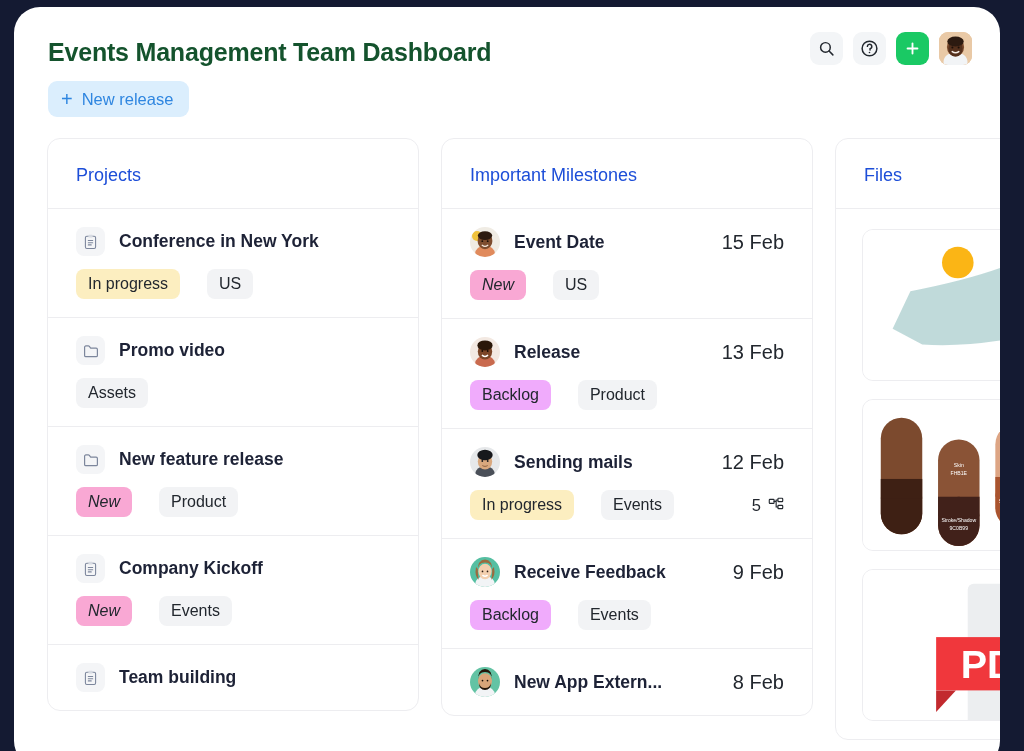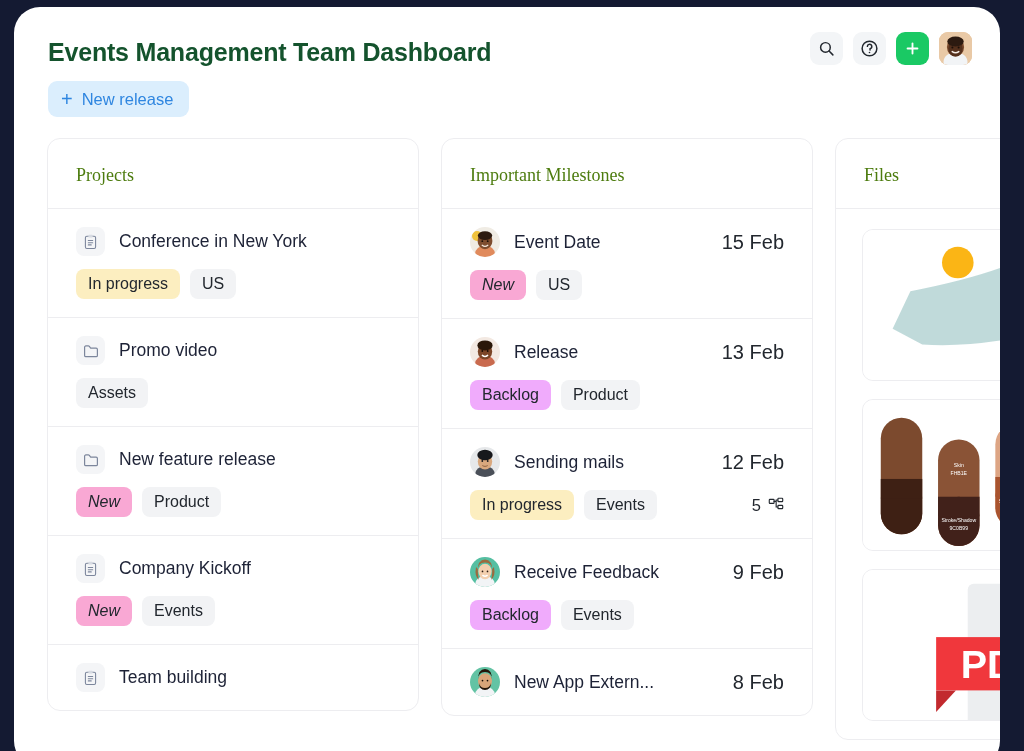--- a/index.html
+++ b/index.html
@@ -87,36 +87,36 @@
     flex: 0 0 372px;
     background: #ffffff;
     border: 1px solid #ededf0;
     border-radius: 13px;
     overflow: hidden;
   }
   .column-header {
     padding: 26px 28px 22px 28px;
     border-bottom: 1px solid #ededf0;
     font-size: 18px;
-    color: #4d7c0f;
-    font-family: Liberation Serif, serif;
+    color: #1d4ed8;
+    font-family: Liberation Sans, sans-serif;
   }
   .row {
     padding: 18px 28px 18px 28px;
     border-bottom: 1px solid #ededf0;
   }
   .row:last-child { border-bottom: none; }
   .row-top {
     display: flex;
     align-items: center;
     gap: 14px;
   }
   .row-title {
     font-size: 17.5px;
-    font-weight: normal;
+    font-weight: bold;
     color: #1d2236;
     flex: 1;
     white-space: nowrap;
     overflow: hidden;
   }
   .row-date {
     font-size: 20px;
     color: #22272e;
     white-space: nowrap;
   }
@@ -132,21 +132,21 @@
   .avatar {
     width: 30px; height: 30px;
     flex: 0 0 30px;
     border-radius: 50%;
     overflow: hidden;
     position: relative;
   }
   .tags {
     display: flex;
     align-items: center;
-    gap: 10px;
+    gap: 27px;
     margin-top: 13px;
   }
   .tag {
     padding: 6px 12px;
     border-radius: 8px;
     font-size: 16px;
     color: #22272e;
     white-space: nowrap;
   }
   .tag.gray   { background: #f2f3f5; }

